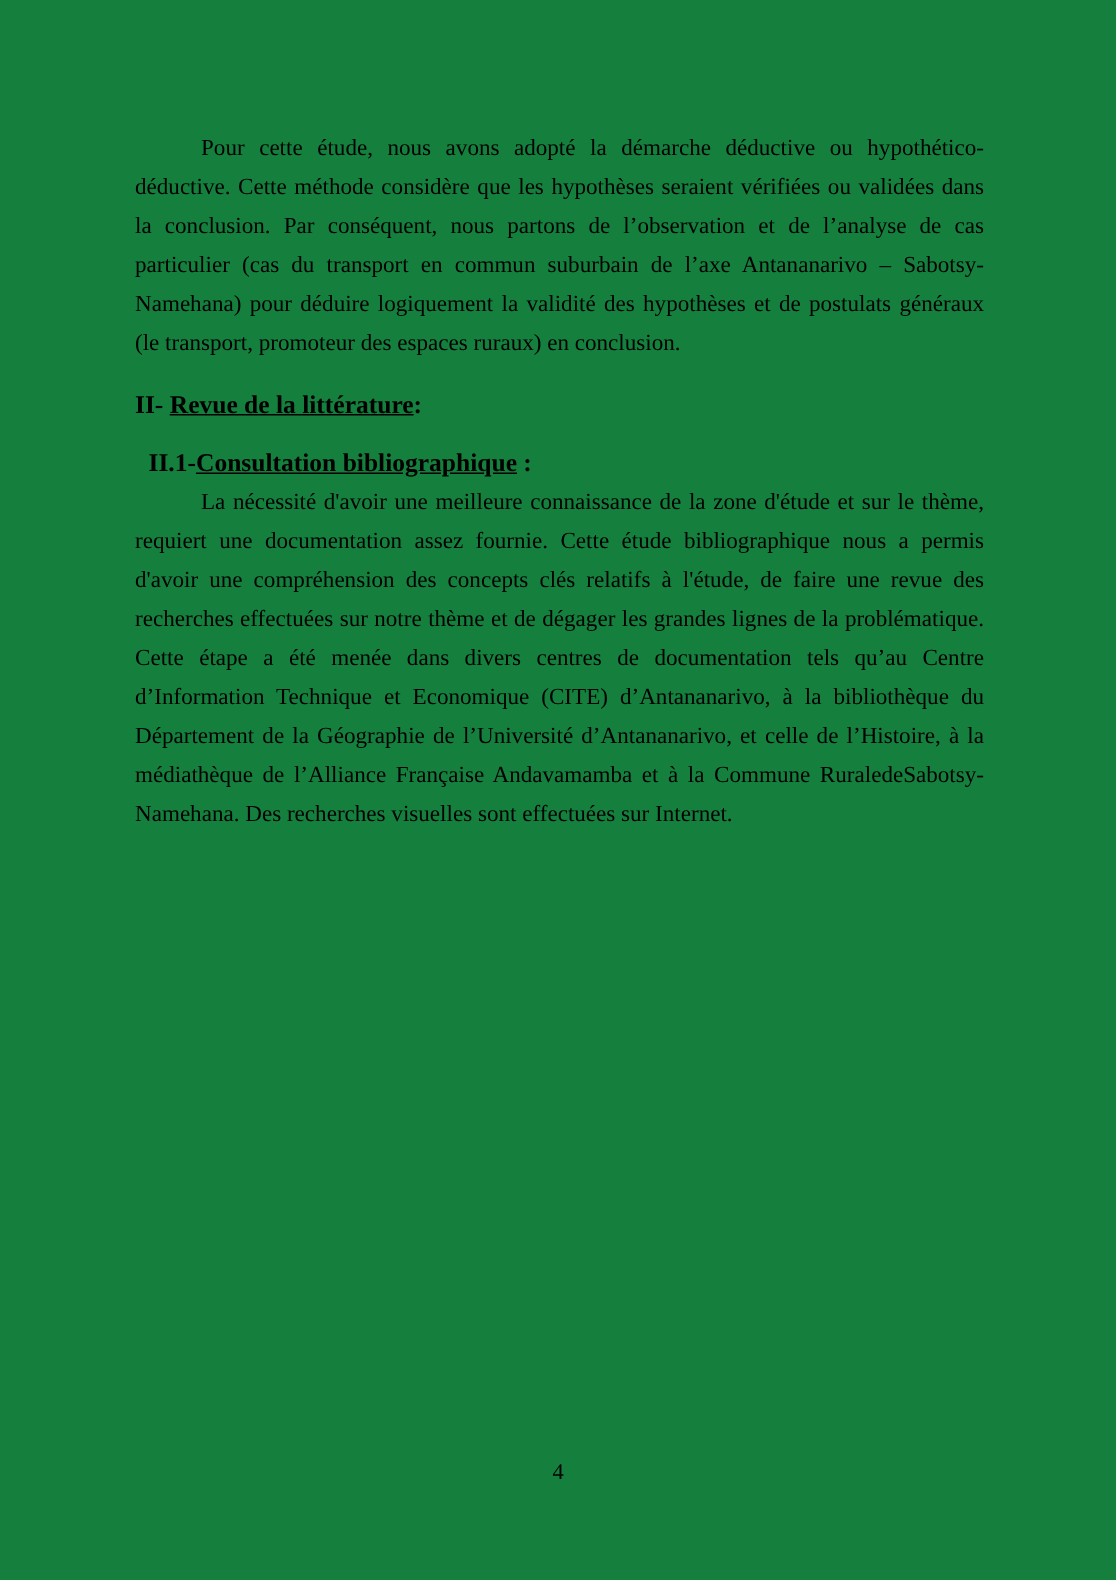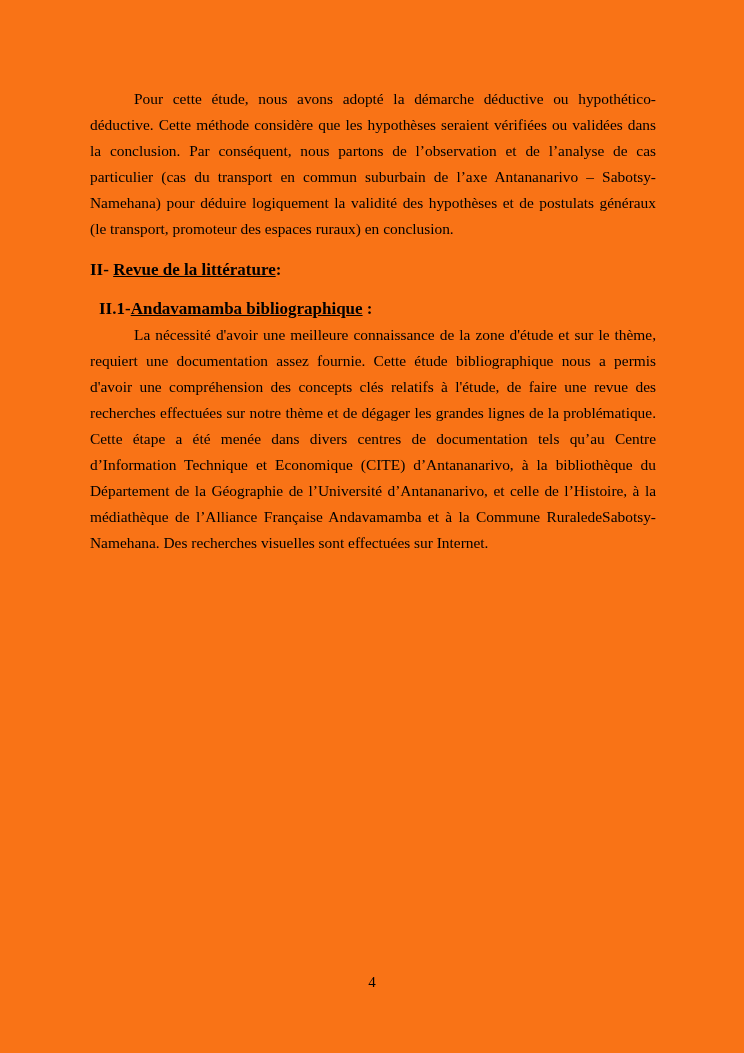--- a/index.html
+++ b/index.html
@@ -1,20 +1,20 @@
 <!DOCTYPE html>
 <html><head>
 <meta charset="utf-8">
 <style>
   * { box-sizing: border-box; }
   html, body { margin: 0; padding: 0; background: #ffffff; }
   .page {
     width: 744px;
     height: 1053px;
-    background: #f97316;
+    background: #15803d;
     position: relative;
     font-family: "Liberation Serif", "DejaVu Serif", serif;
     color: #000000;
     overflow: hidden;
   }
   .content {
     position: absolute;
     top: 86px;
     left: 90px;
     width: 566px;
@@ -49,20 +49,20 @@
 </head>
 <body>
 
 <div class="page">
   <div class="content">
 
     <p class="body-text">Pour cette étude, nous avons adopté la démarche déductive ou hypothético-déductive. Cette méthode considère que les hypothèses seraient vérifiées ou validées dans la conclusion. Par conséquent, nous partons de l’observation et de l’analyse de cas particulier (cas du transport en commun suburbain de l’axe Antananarivo – Sabotsy-Namehana) pour déduire logiquement la validité des hypothèses et de postulats généraux (le transport, promoteur des espaces ruraux) en conclusion.</p>
 
     <p class="heading h-main"><span>II- </span><span class="h-underline">Revue de la littérature</span><span>:</span></p>
 
-    <p class="heading h-sub"><span>II.1-</span><span class="h-underline">Andavamamba bibliographique</span><span> :</span></p>
+    <p class="heading h-sub"><span>II.1-</span><span class="h-underline">Consultation bibliographique</span><span> :</span></p>
 
     <p class="body-text para-2">La nécessité d'avoir une meilleure connaissance de la zone d'étude et sur le thème, requiert une documentation assez fournie. Cette étude bibliographique nous a permis d'avoir une compréhension des concepts clés relatifs à l'étude, de faire une revue des recherches effectuées sur notre thème et de dégager les grandes lignes de la problématique. Cette étape a été menée dans divers centres de documentation tels qu’au Centre d’Information Technique et Economique  (CITE) d’Antananarivo,  à la bibliothèque du Département de la Géographie de l’Université d’Antananarivo, et celle de l’Histoire, à la médiathèque de l’Alliance Française Andavamamba et à la Commune RuraledeSabotsy-Namehana. Des recherches visuelles sont effectuées sur Internet.</p>
 
   </div>
 
   <div class="page-number">4</div>
 </div>
 
 </body></html>

